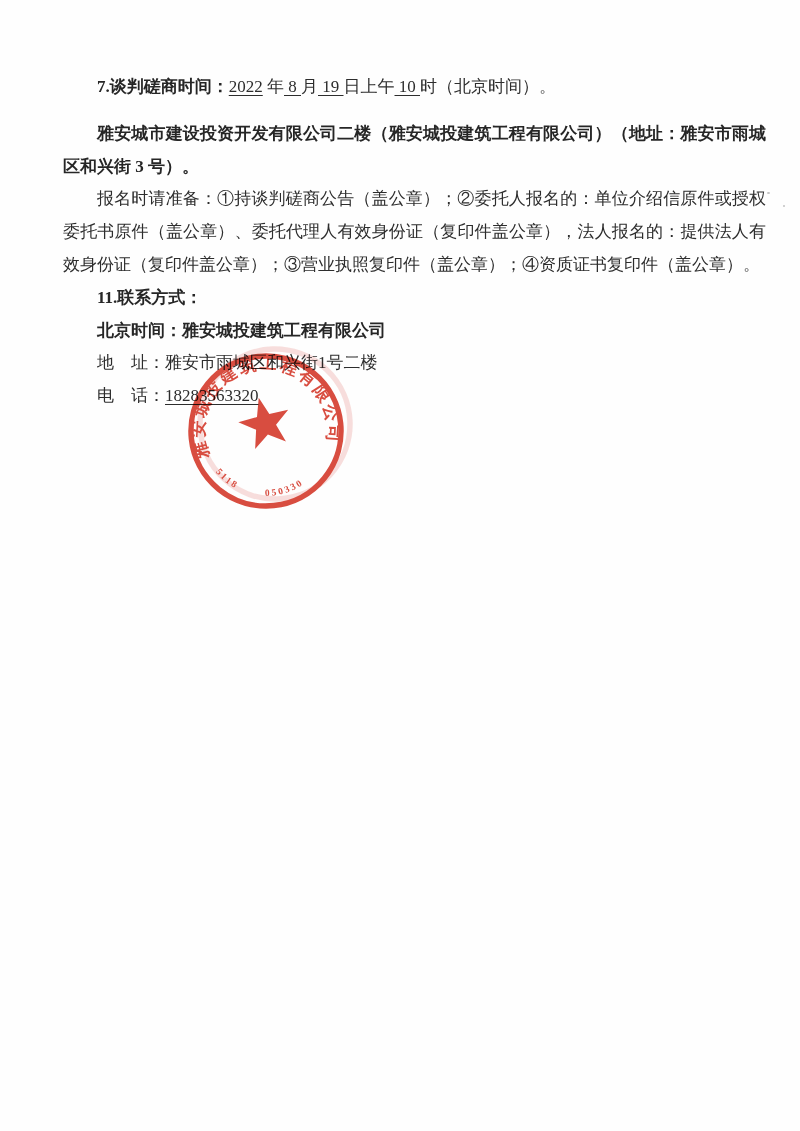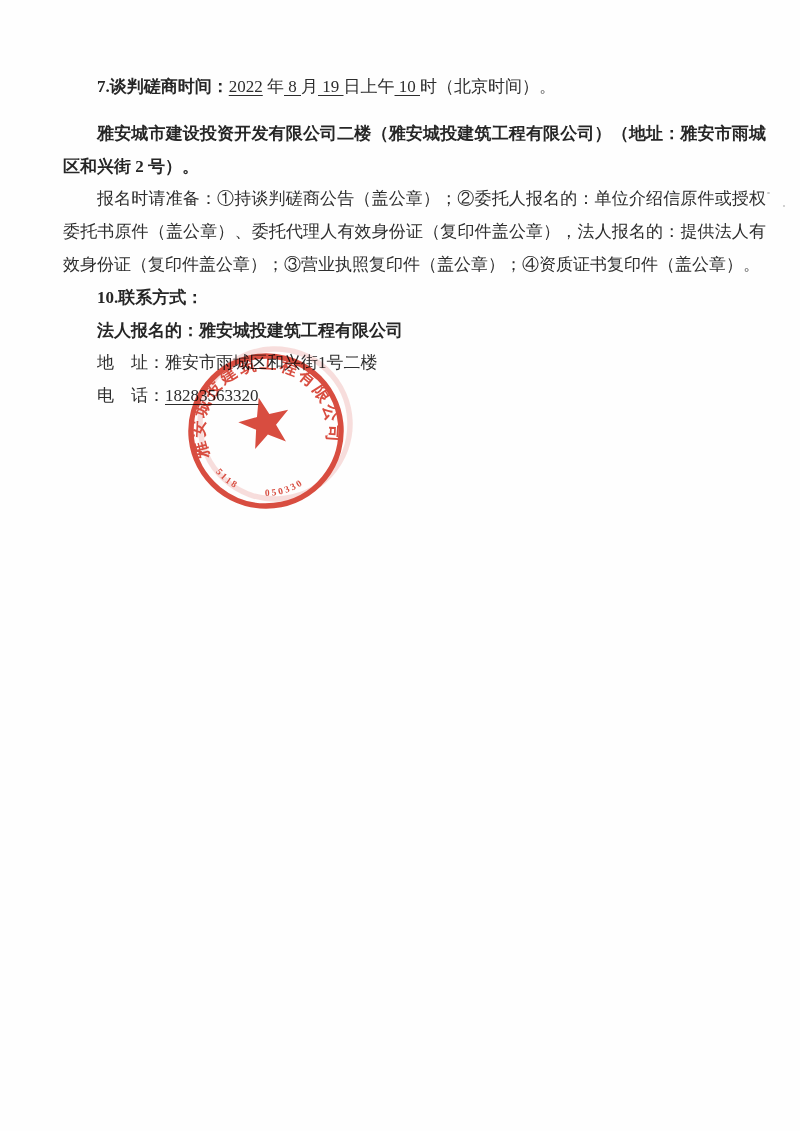--- a/index.html
+++ b/index.html
@@ -56,28 +56,28 @@
 </head>
 <body>
 
 <div class="page">
 
   <div class="content">
 
     <p class="ln gap-after"><span class="b">7.谈判磋商时间：</span><span class="u">2022</span><span> 年</span><span class="u"> 8 </span><span>月</span><span class="u"> 19 </span><span>日上午</span><span class="u"> 10 </span><span>时（北京时间）。</span></p>
 
 
-    <p class="ln b">雅安城市建设投资开发有限公司二楼（雅安城投建筑工程有限公司）（地址：雅安市雨城区和兴街 2 号）。</p>
+    <p class="ln b">雅安城市建设投资开发有限公司二楼（雅安城投建筑工程有限公司）（地址：雅安市雨城区和兴街 3 号）。</p>
 
 
     <p class="ln">报名时请准备：①持谈判磋商公告（盖公章）；②委托人报名的：单位介绍信原件或授权委托书原件（盖公章）、委托代理人有效身份证（复印件盖公章），法人报名的：提供法人有效身份证（复印件盖公章）；③营业执照复印件（盖公章）；④资质证书复印件（盖公章）。</p>
 
-    <p class="ln b">10.联系方式：</p>
+    <p class="ln b">11.联系方式：</p>
 
-    <p class="ln"><span class="b">法人报名的：</span><span class="b">雅安城投建筑工程有限公司</span></p>
+    <p class="ln"><span class="b">北京时间：</span><span class="b">雅安城投建筑工程有限公司</span></p>
 
     <p class="ln"><span>地　址：</span><span>雅安市雨城区和兴街1号二楼</span></p>
 
     <p class="ln"><span>电　话：</span><span class="u">18283563320</span></p>
 
 
   </div>
 
   <svg class="seal" viewBox="0 0 190 190" xmlns="http://www.w3.org/2000/svg">
     <defs>

